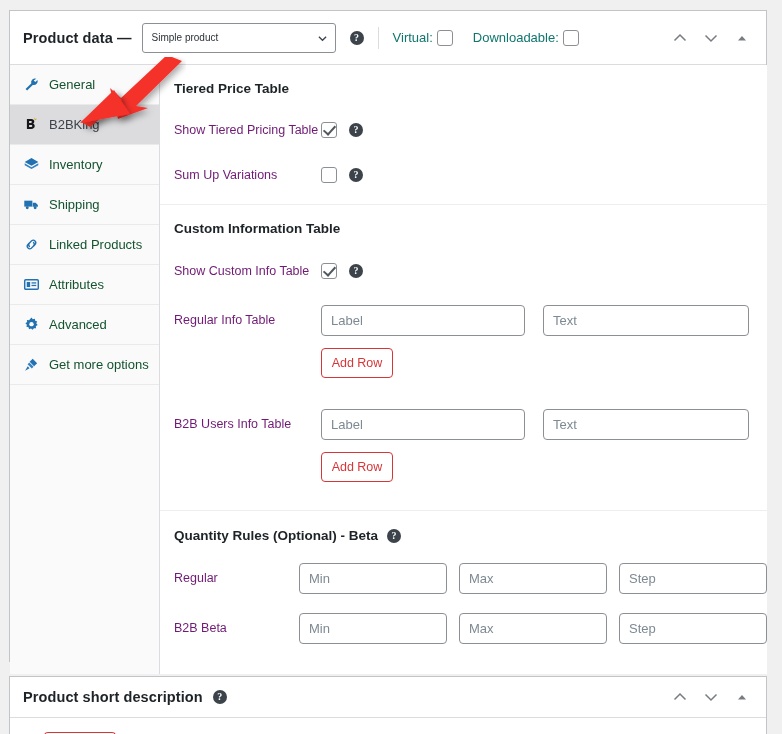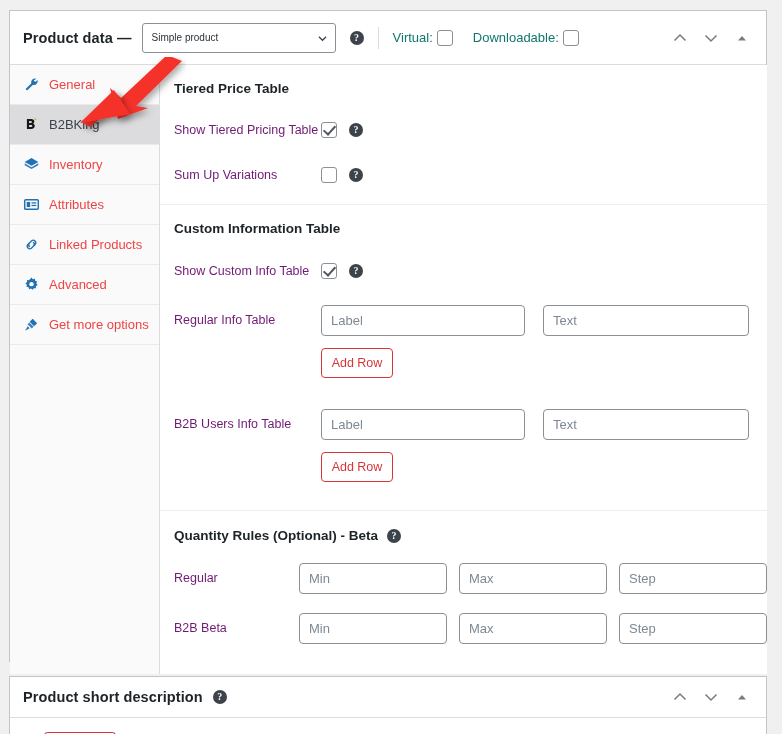--- a/index.html
+++ b/index.html
@@ -141,21 +141,21 @@
   }
   .tab.active { background: #dcdcde; }
   .tab-ico {
     width: 17px; height: 17px;
     margin-right: 9px;
     flex: none;
     display: block;
   }
   .tab-label {
     font-size: 13px;
-    color: #ef4444;
+    color: #14532d;
     white-space: nowrap;
   }
   .tab.active .tab-label { color: #3c434a; }
 
   .content {
     flex: 1;
     position: relative;
     background: #fff;
   }
   .section { padding: 0; }
@@ -323,37 +323,46 @@
       </div>
 
       <div class="tab">
         <svg class="tab-ico" viewBox="0 0 20 20">
           <path d="M10 2.4 18 7l-8 4.6L2 7z" fill="#2271b1"></path>
           <path d="M2 8.6 10 13.2l8-4.6v2.2L10 15.4 2 10.8z" fill="#3582c4"></path>
         </svg>
         <span class="tab-label">Inventory</span>
       </div>
 
+      <div class="tab">
+        <svg class="tab-ico" viewBox="0 0 20 20">
+          <path d="M1.5 5.5h9.5v7H1.5z" fill="#2271b1"></path>
+          <path d="M11.5 7.8h3.4l2.6 2.7v2h-6z" fill="#2271b1"></path>
+          <circle cx="5" cy="13.8" r="1.7" fill="#2271b1"></circle>
+          <circle cx="14.3" cy="13.8" r="1.7" fill="#2271b1"></circle>
+        </svg>
+        <span class="tab-label">Shipping</span>
+      </div>
+
+      <div class="tab">
+        <svg class="tab-ico" viewBox="0 0 20 20">
+          <path d="M7.6 12.4a3 3 0 0 1 0-4.2l2.6-2.6a3 3 0 0 1 4.2 4.2l-1.3 1.3" fill="none" stroke="#2271b1" stroke-width="1.6" stroke-linecap="round"></path>
+          <path d="M12.4 7.6a3 3 0 0 1 0 4.2l-2.6 2.6a3 3 0 0 1-4.2-4.2l1.3-1.3" fill="none" stroke="#2271b1" stroke-width="1.6" stroke-linecap="round"></path>
+        </svg>
+        <span class="tab-label">Linked Products</span>
+      </div>
 
       <div class="tab">
         <svg class="tab-ico" viewBox="0 0 20 20">
           <rect x="2" y="4.5" width="16" height="11" rx="1.2" fill="none" stroke="#2271b1" stroke-width="1.7"></rect>
           <rect x="4.4" y="7" width="4" height="6" fill="#2271b1"></rect>
           <rect x="10" y="7.4" width="5.6" height="1.5" fill="#2271b1"></rect>
           <rect x="10" y="10.4" width="5.6" height="1.5" fill="#2271b1"></rect>
         </svg>
         <span class="tab-label">Attributes</span>
-      </div>
-
-      <div class="tab">
-        <svg class="tab-ico" viewBox="0 0 20 20">
-          <path d="M7.6 12.4a3 3 0 0 1 0-4.2l2.6-2.6a3 3 0 0 1 4.2 4.2l-1.3 1.3" fill="none" stroke="#2271b1" stroke-width="1.6" stroke-linecap="round"></path>
-          <path d="M12.4 7.6a3 3 0 0 1 0 4.2l-2.6 2.6a3 3 0 0 1-4.2-4.2l1.3-1.3" fill="none" stroke="#2271b1" stroke-width="1.6" stroke-linecap="round"></path>
-        </svg>
-        <span class="tab-label">Linked Products</span>
       </div>
 
       <div class="tab">
         <svg class="tab-ico" viewBox="0 0 20 20">
           <path d="M10 1.8l1.5 2 2.4-.7.5 2.5 2.4.8-1.2 2.2 1.6 2-2.1 1.4.2 2.5-2.5-.2-1.5 2-1.9-1.6-2.3 1-.6-2.4-2.5-.6.6-2.4-1.8-1.8 2.1-1.4-.3-2.5 2.5.3z" fill="#2271b1"></path>
           <circle cx="10" cy="9.6" r="2.6" fill="#fafafa"></circle>
         </svg>
         <span class="tab-label">Advanced</span>
       </div>
 

